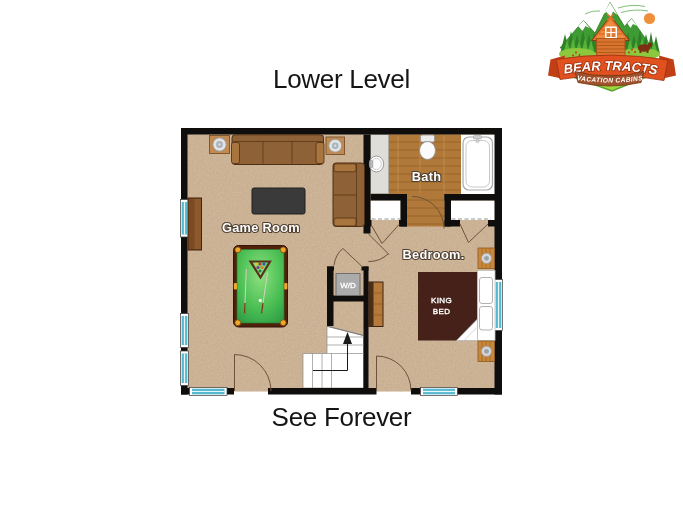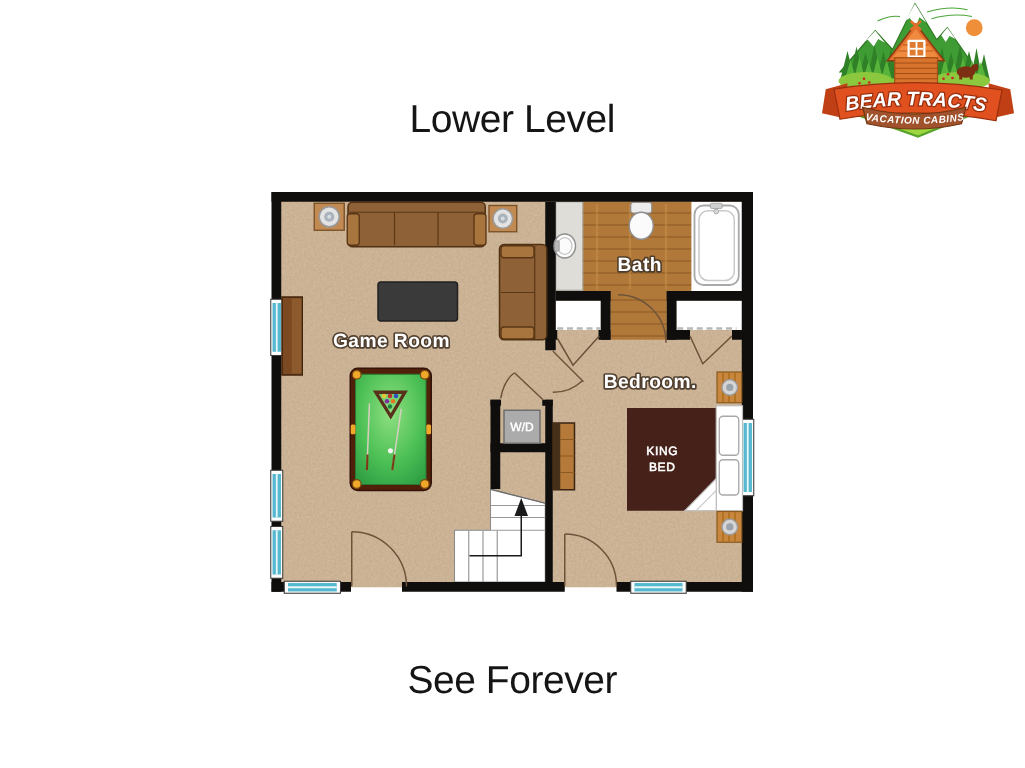--- a/index.html
+++ b/index.html
@@ -5,21 +5,21 @@
 html,body{margin:0;padding:0;width:683px;height:512px;background:#fff;overflow:hidden}
 body{font-family:"Liberation Sans",sans-serif;position:relative}
 .title{position:absolute;left:0;width:683px;text-align:center;font-size:26px;line-height:26px;letter-spacing:-0.3px;color:#151515}
 svg{position:absolute;left:0;top:0}
 </style>
 </head>
 <body>
 
 <div class="title" style="top:66px">Lower Level</div>
 
-<div class="title" style="top:440px">See Forever</div>
+<div class="title" style="top:404px">See Forever</div>
 <svg width="683" height="512" viewBox="0 0 683 512">
 <defs>
 <radialGradient id="felt" cx="50%" cy="35%" r="75%">
 <stop offset="0%" stop-color="#8fe080"></stop>
 <stop offset="60%" stop-color="#4cc055"></stop>
 <stop offset="100%" stop-color="#2f9e44"></stop>
 </radialGradient>
 <filter id="grain" x="0" y="0" width="100%" height="100%">
 <feTurbulence type="fractalNoise" baseFrequency="0.65" numOctaves="3" result="n"></feTurbulence>
 <feColorMatrix in="n" type="matrix" values="0 0 0 0 0.32 0 0 0 0 0.24 0 0 0 0 0.15 0 0 0 0.36 0" result="c"></feColorMatrix>

